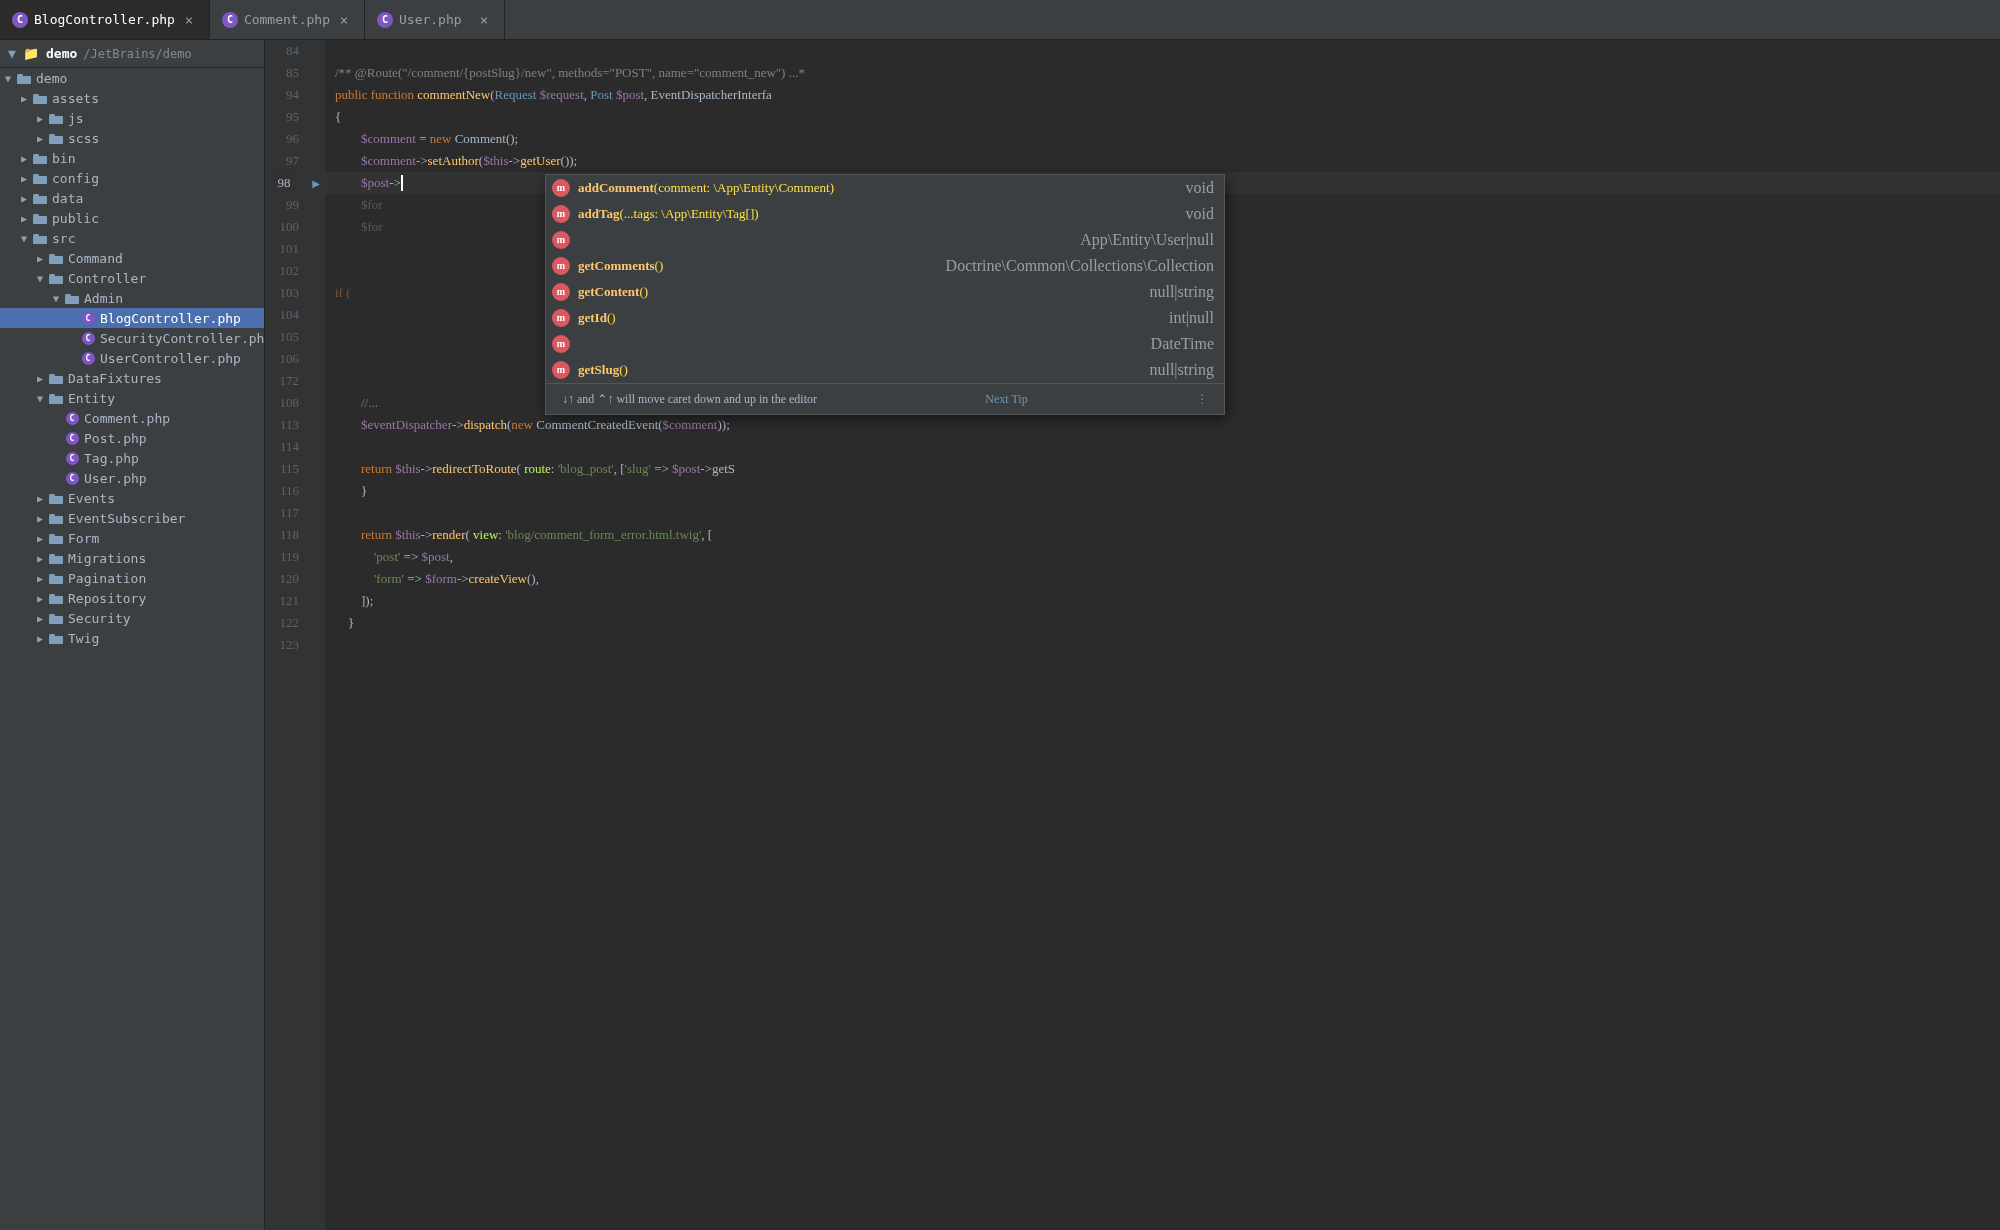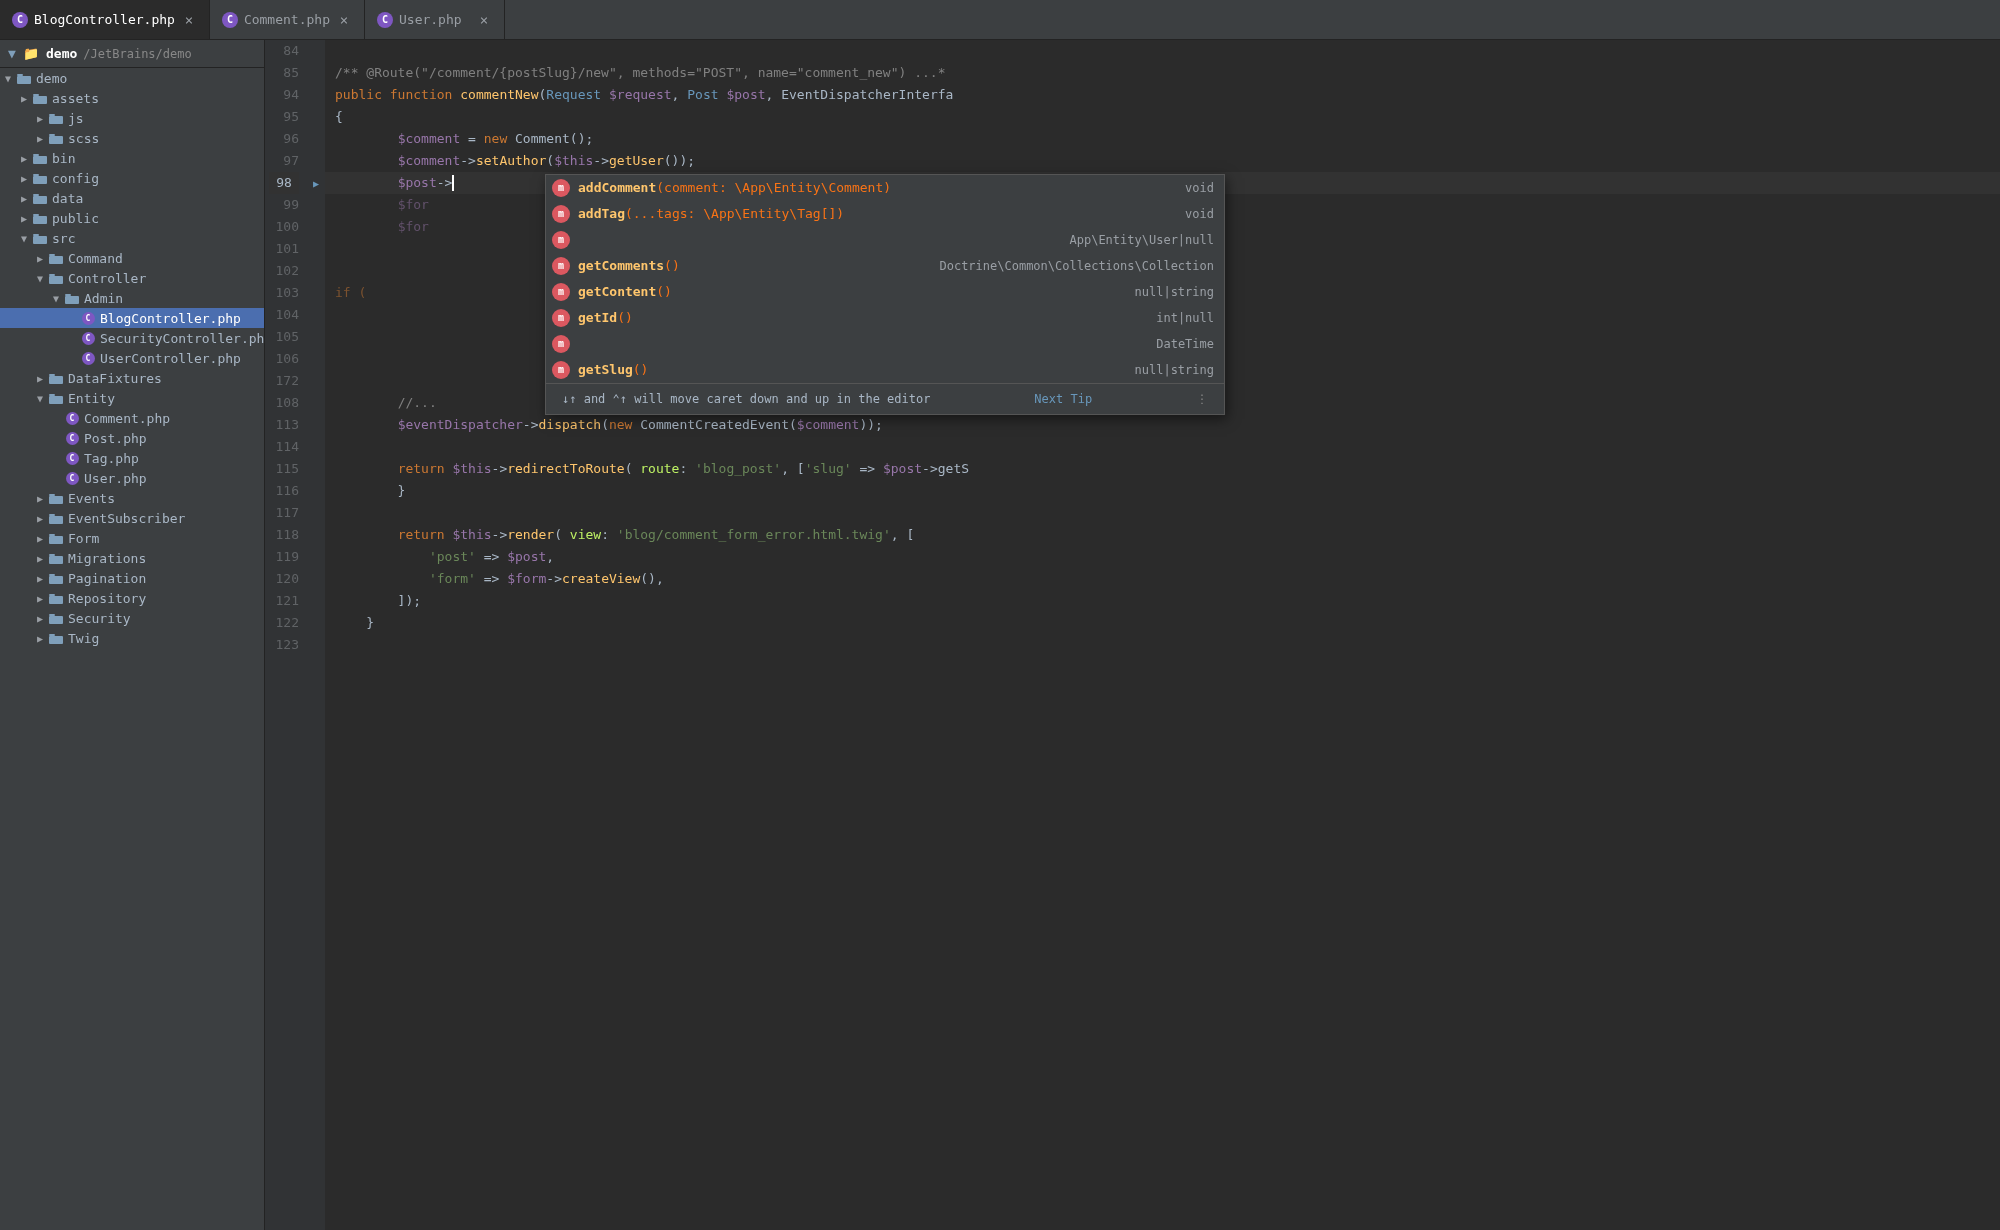--- a/index.html
+++ b/index.html
@@ -132,20 +132,21 @@
       margin-right: 4px;
     }
     .item-label { color: #a9b7c6; font-size: 13px; }
 
     
     .editor-area {
       flex: 1;
       display: flex;
       overflow: hidden;
       position: relative;
+      font-family: Liberation Serif, serif;
     }
 
     .line-numbers {
       background: #313335;
       color: #606366;
       text-align: right;
       padding: 0 8px 0 4px;
       font-size: 13px;
       line-height: 22px;
       user-select: none;
@@ -236,22 +237,22 @@
       color: white;
       display: flex;
       align-items: center;
       justify-content: center;
       font-size: 10px;
       font-weight: bold;
       flex-shrink: 0;
     }
     .ac-label { flex: 1; color: #a9b7c6; font-size: 13px; }
     .ac-label .ac-method { color: #ffc66d; font-weight: bold; }
-    .ac-label .ac-paren { color: #f97316; }
-    .ac-type { color: #9a9fa5; font-size: 12px; text-align: right; margin-left: auto; }
+    .ac-label .ac-paren { color: #fde047; }
+    .ac-type { color: #9a9fa5; font-size: 16px; text-align: right; margin-left: auto; }
     .ac-footer {
       display: flex;
       align-items: center;
       justify-content: space-between;
       padding: 4px 16px;
       border-top: 1px solid #555;
       background: #3c3f41;
       color: #888;
       font-size: 12px;
     }

